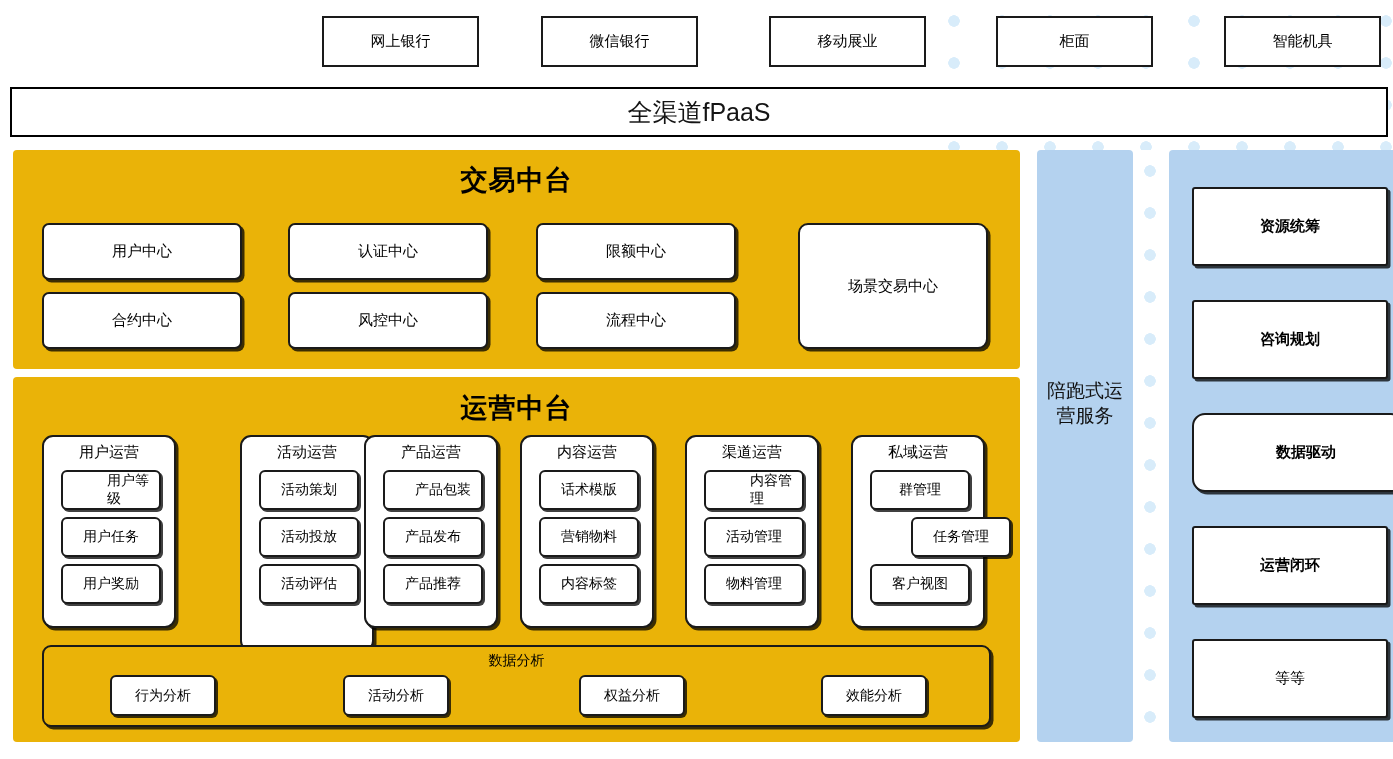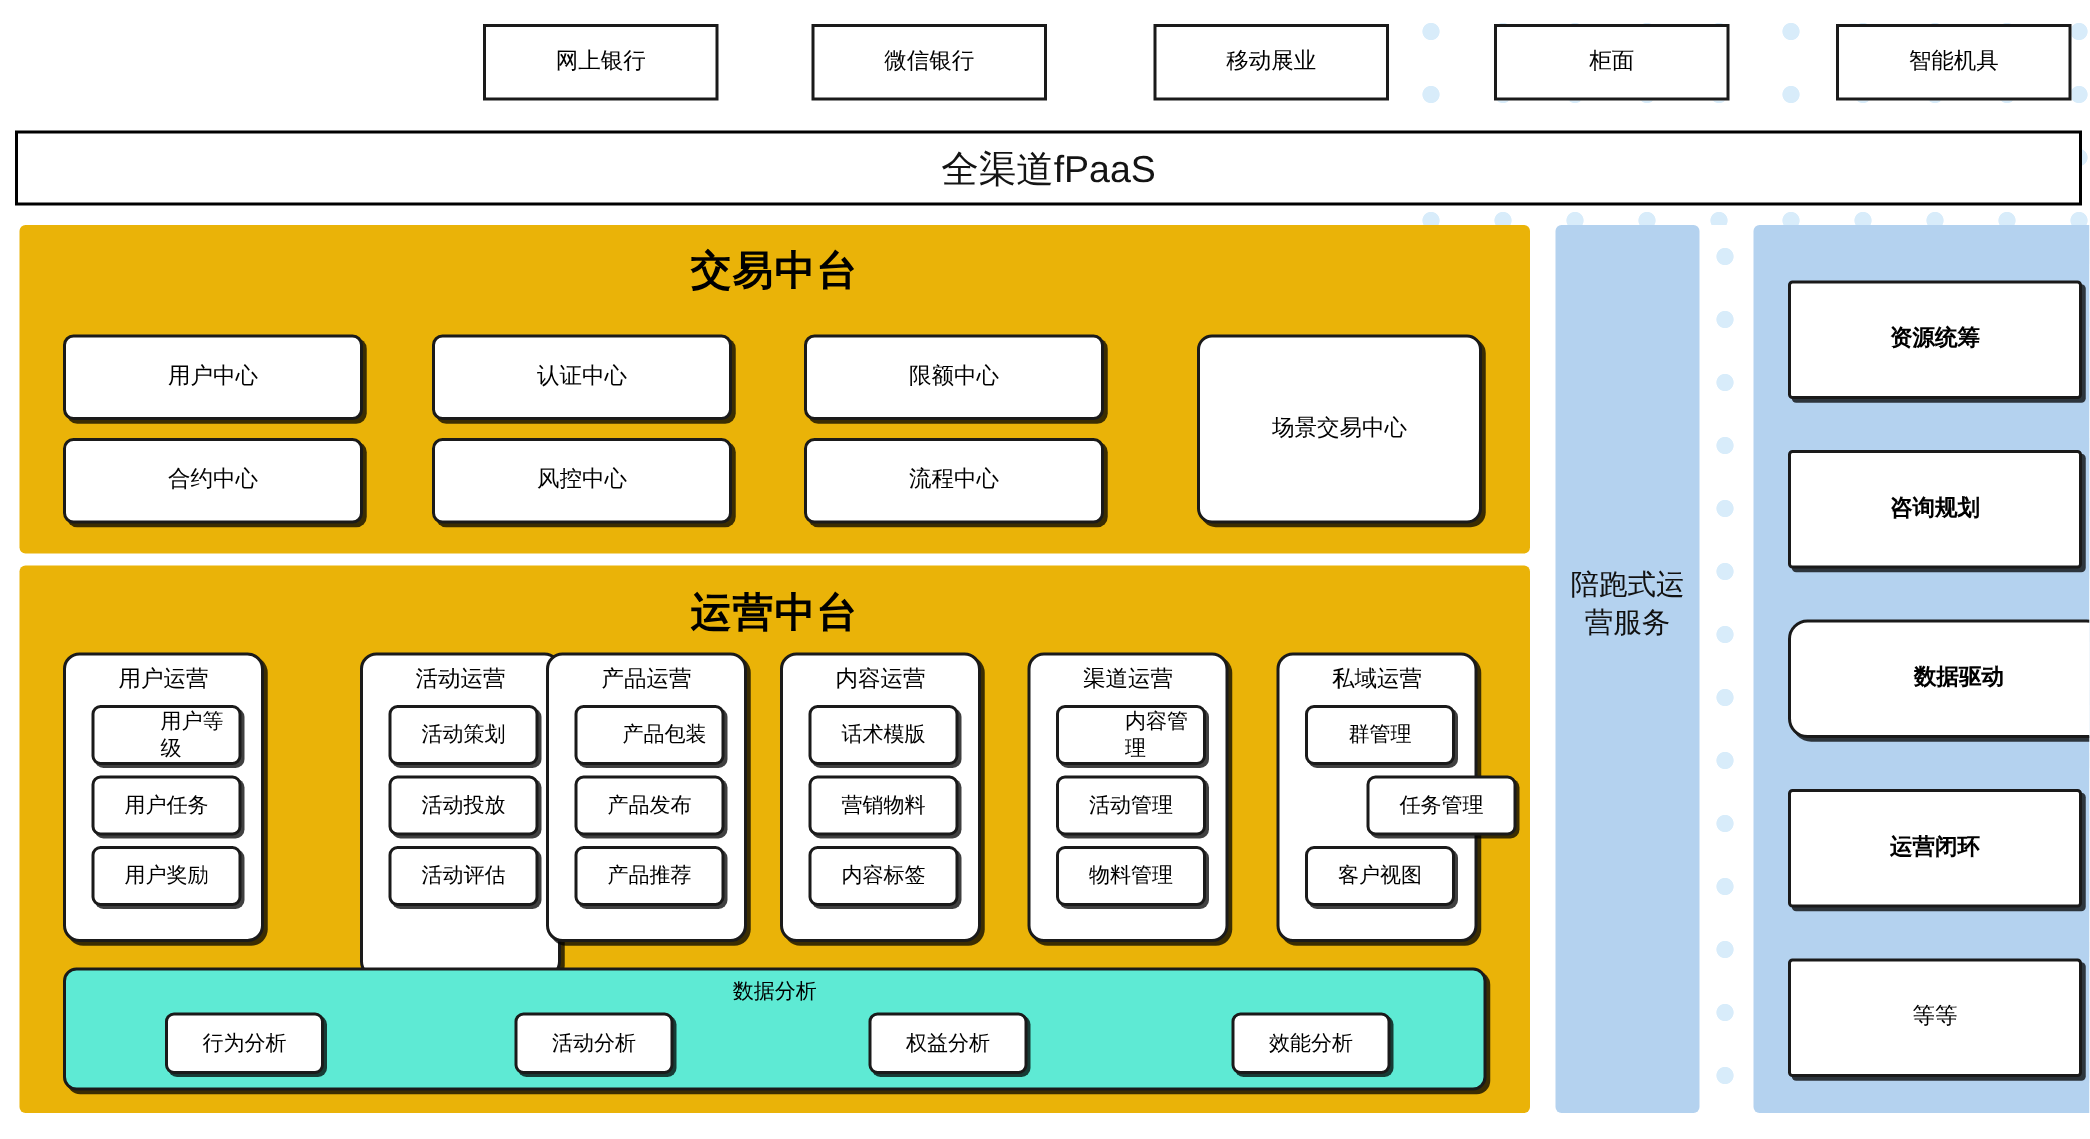--- a/index.html
+++ b/index.html
@@ -153,21 +153,21 @@
   }
 
   
   #analysis-card {
     position: absolute;
     left: 42px;
     top: 645px;
     width: 949px;
     height: 82px;
     box-sizing: border-box;
-    background: #5eead4;
+    background: #eab308;
     border: 2px solid #1a1a1a;
     border-radius: 9px;
     box-shadow: 2.5px 2.5px 0 rgba(0,0,0,0.75);
   }
   #analysis-title {
     position: absolute;
     left: 0; right: 0; top: 5px;
     text-align: center;
     font-size: 14px;
     color: #000000;

